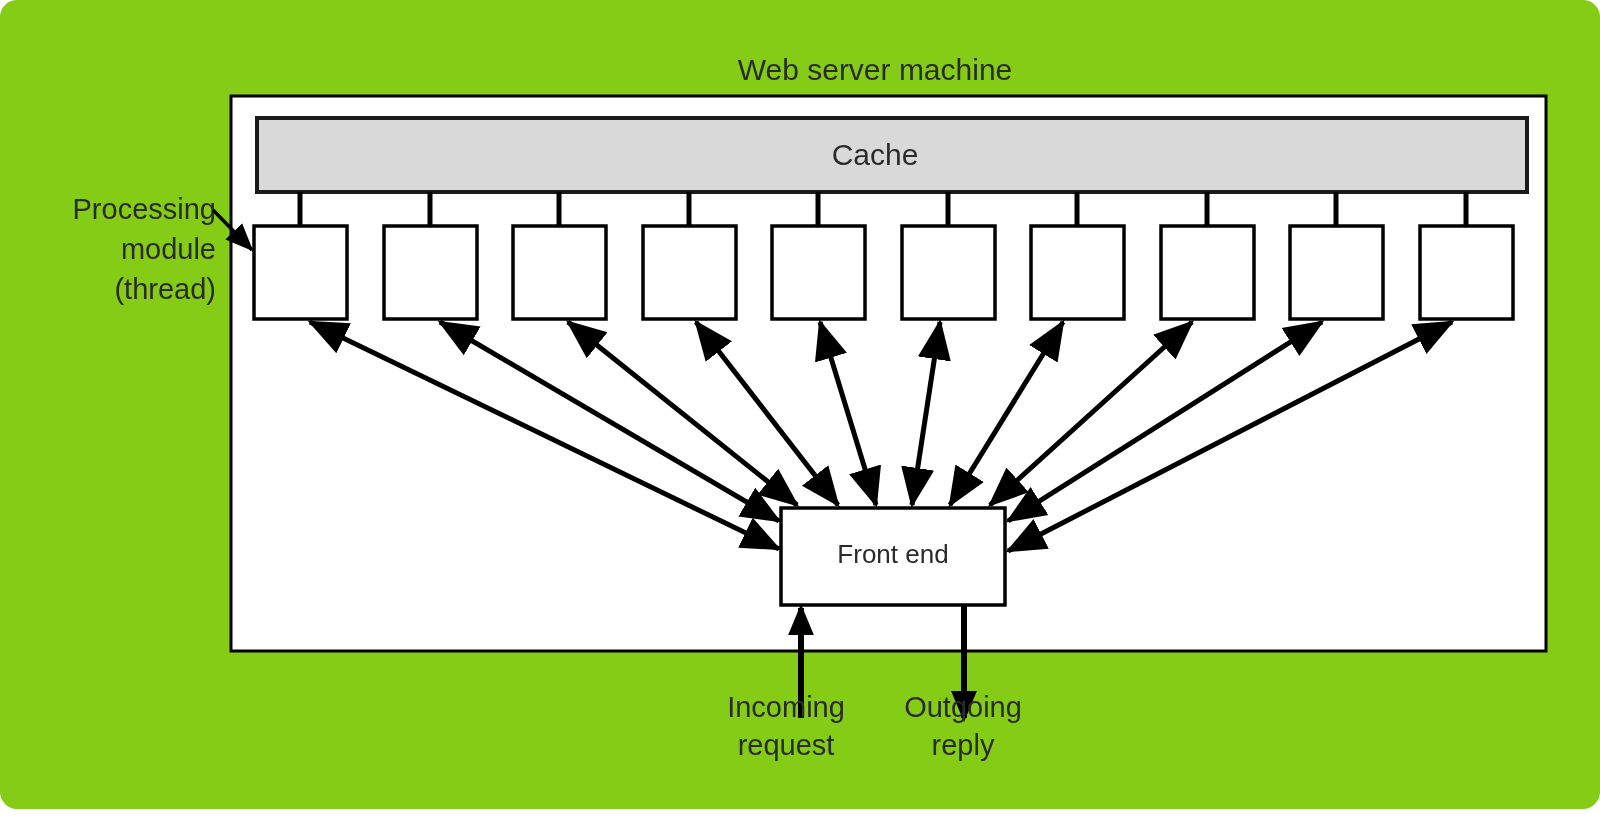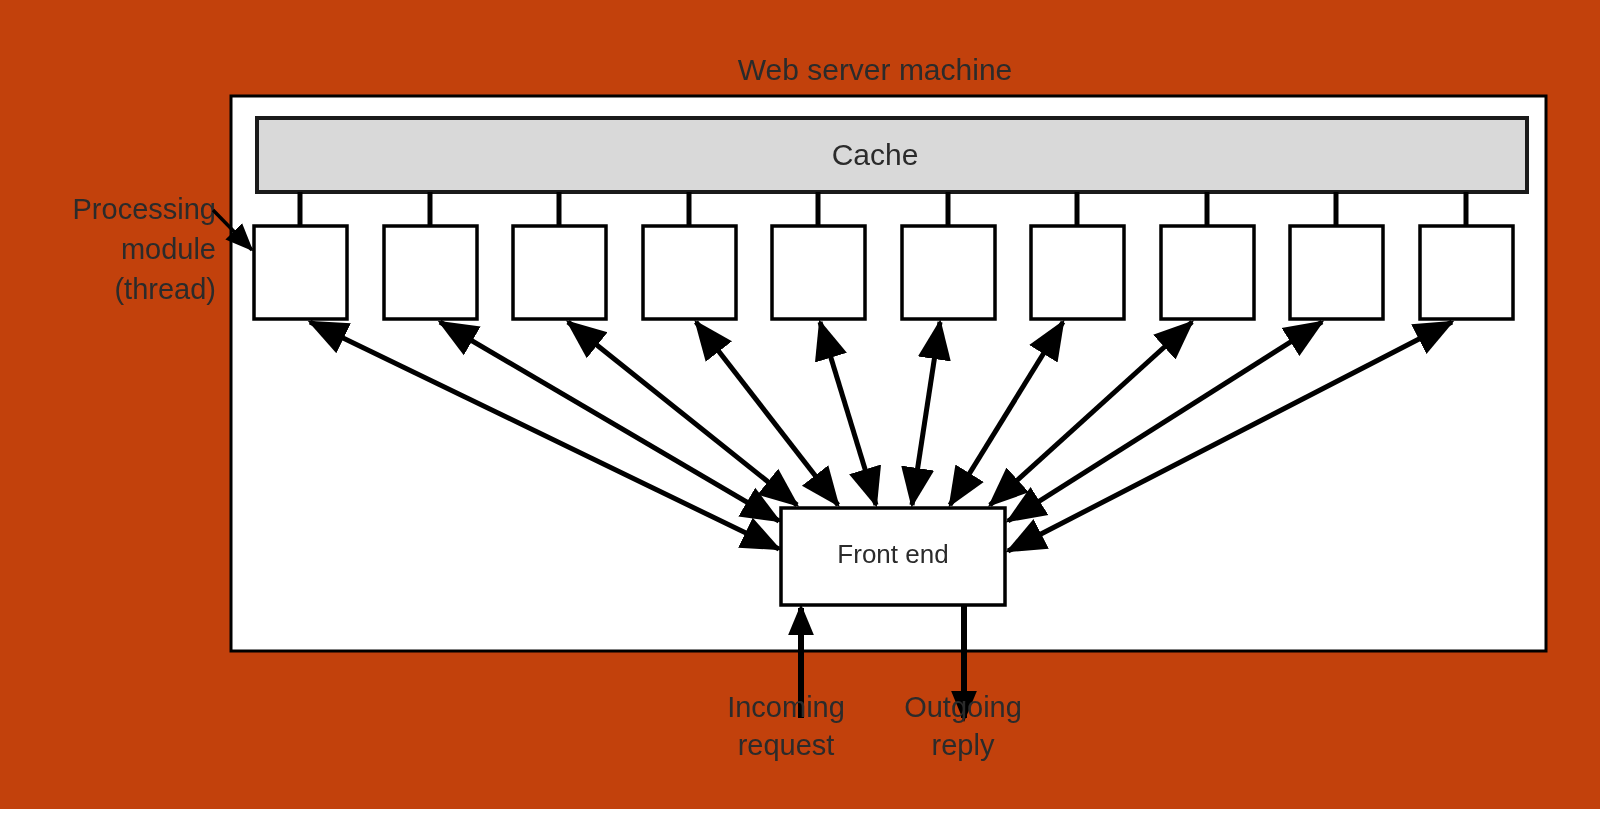--- a/index.html
+++ b/index.html
@@ -8,22 +8,23 @@
     padding: 0;
     background: #ffffff;
   }
   body {
     font-family: "Liberation Sans", "DejaVu Sans", sans-serif;
   }
   #canvas {
     position: relative;
     width: 1600px;
     height: 809px;
-    background: #c2410c;
+    background: #84cc16;
     overflow: hidden;
+    border-radius: 17px;
   }
   #diagram-svg {
     position: absolute;
     left: 0;
     top: 0;
     width: 1600px;
     height: 835px;
   }
   .svg-label {
     font-family: "Liberation Sans", "DejaVu Sans", sans-serif;

